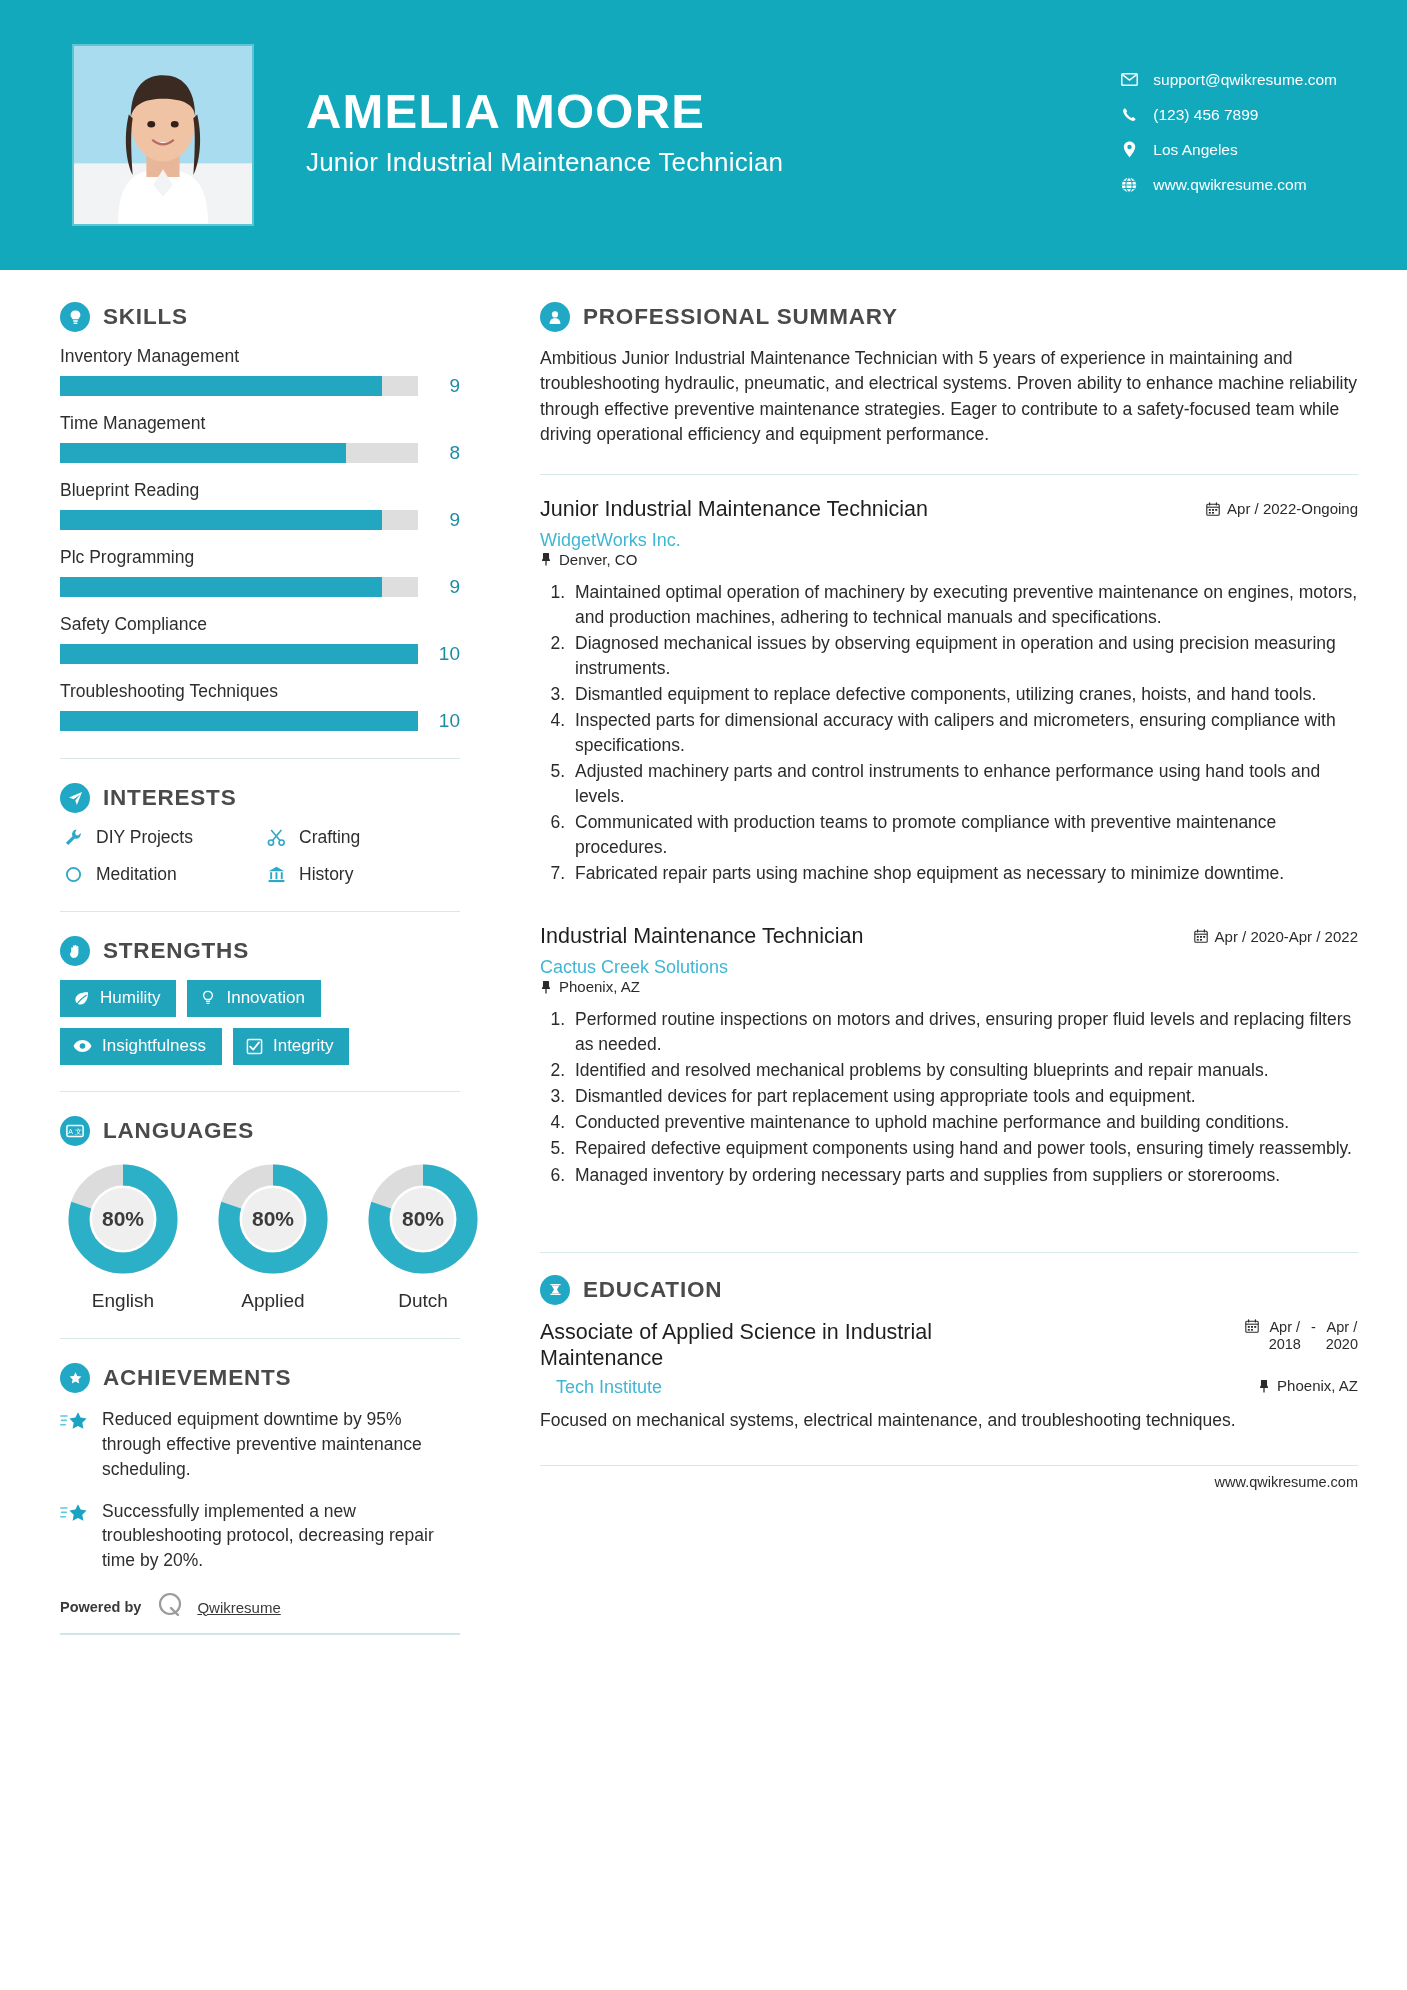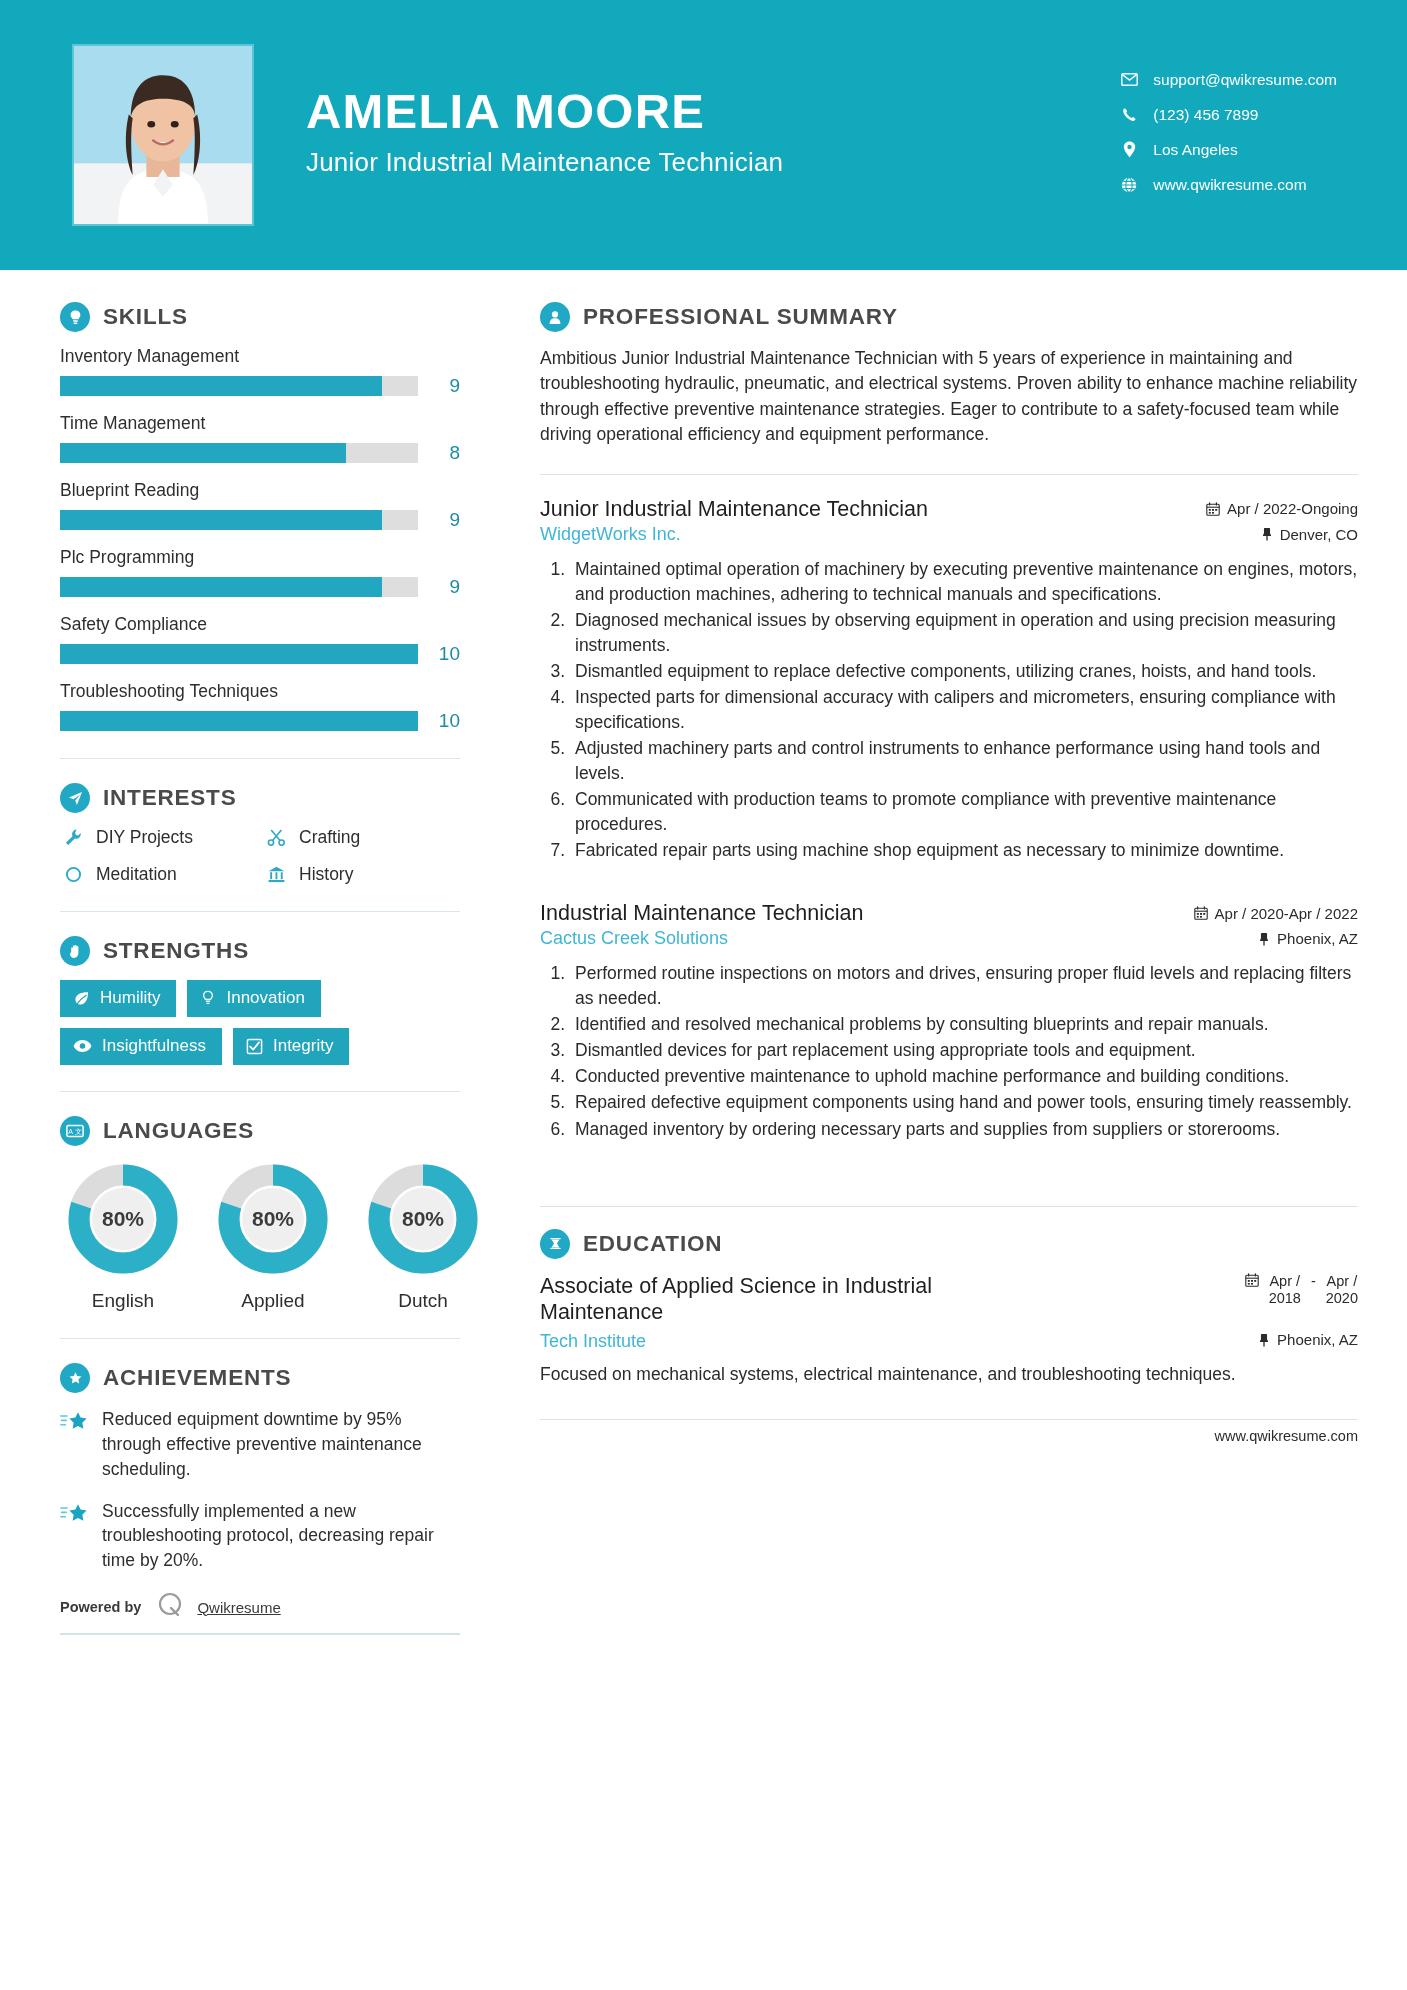--- a/index.html
+++ b/index.html
@@ -285,22 +285,23 @@
     align-items: center;
     justify-content: flex-end;
     font-size: 15px;
     color: #2b2b2b;
     white-space: nowrap;
   }
   .meta-line .m-ico { margin-right: 7px; display: flex; align-items: center; }
   .job-sub {
     display: flex;
     justify-content: space-between;
-    align-items: center;
-    margin-top: 2px;
+    align-items: flex-start;
+    margin-top: 8px;
+    flex-direction: column;
   }
   .job-company {
     font-size: 18px;
     color: #3fb6d4;
   }
   .job-bullets {
     margin: 12px 0 0 0;
     padding-left: 30px;
   }
   .job-bullets li {
@@ -325,20 +326,21 @@
     color: #2b2b2b;
     white-space: nowrap;
     gap: 10px;
   }
   .edu-date-stack { text-align: center; line-height: 1.22; }
   .edu-sub {
     display: flex;
     justify-content: space-between;
     align-items: baseline;
     margin-top: 6px;
+    margin-left: 16px;
   }
   .edu-school { font-size: 18px; color: #3fb6d4; }
   .edu-desc {
     margin-top: 10px;
     font-size: 17.5px;
     line-height: 1.45;
     color: #2b2b2b;
   }
 
   .footer-right {

